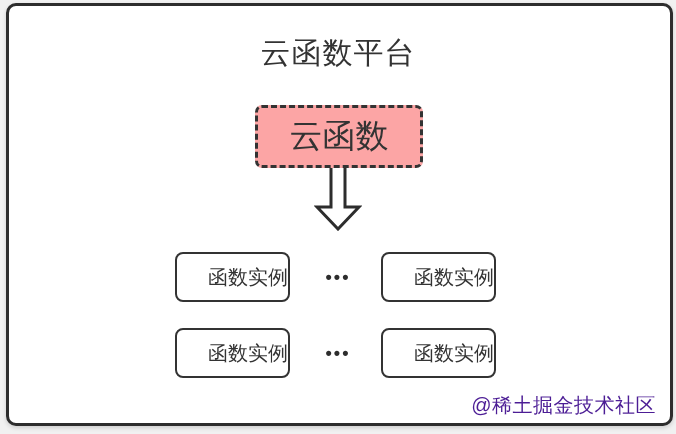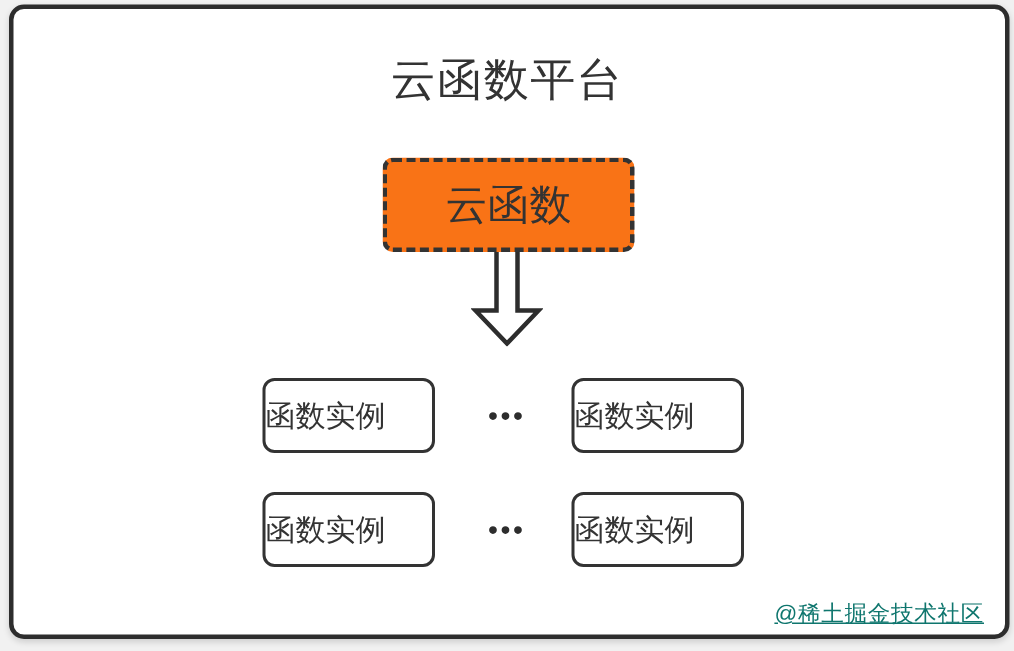--- a/index.html
+++ b/index.html
@@ -37,46 +37,46 @@
     font-weight: normal;
     color: #333333;
     letter-spacing: 1px;
   }
   .dashed-node {
     position: absolute;
     left: 255px;
     top: 105px;
     width: 162px;
     height: 57px;
-    background: #f97316;
+    background: #fca5a5;
     border: 3px dashed #333333;
     border-radius: 7px;
     display: flex;
     align-items: center;
     justify-content: center;
-    font-size: 28px;
+    font-size: 33px;
     color: #333333;
     z-index: 2;
   }
   .arrow {
     position: absolute;
     left: 314px;
     top: 167px;
     z-index: 1;
   }
   .inst-node {
     position: absolute;
     width: 111px;
     height: 46px;
     background: #ffffff;
     border: 2.5px solid #333333;
     border-radius: 8px;
     display: flex;
     align-items: center;
-    justify-content: flex-start;
+    justify-content: flex-end;
     font-size: 20px;
     color: #333333;
   }
   .inst-r1-left  { left: 175px; top: 252px; }
   .inst-r1-right { left: 381px; top: 252px; }
   .inst-r2-left  { left: 175px; top: 328px; }
   .inst-r2-right { left: 381px; top: 328px; }
   .dots {
     position: absolute;
     left: 313px;
@@ -87,24 +87,23 @@
     letter-spacing: 2px;
     color: #2d2d2d;
     line-height: 22px;
   }
   .dots-r1 { top: 266px; }
   .dots-r2 { top: 342px; }
   .watermark {
     position: absolute;
     right: 20px;
     bottom: 15px;
-    font-size: 15px;
-    color: #0f766e;
+    font-size: 20px;
+    color: #4c1d95;
     letter-spacing: 0.5px;
-    text-decoration: underline;
   }
 </style>
 </head>
 <body>
 
 <div class="stage">
 
   <div class="frame"></div>
 
   <div class="title">云函数平台</div>

